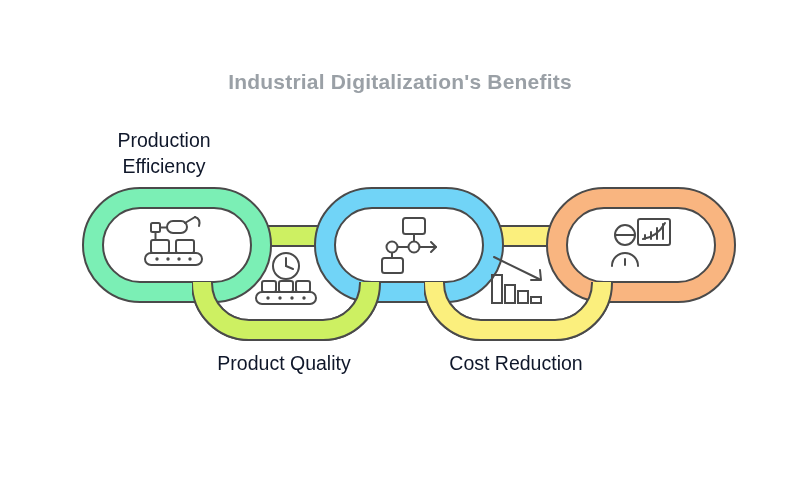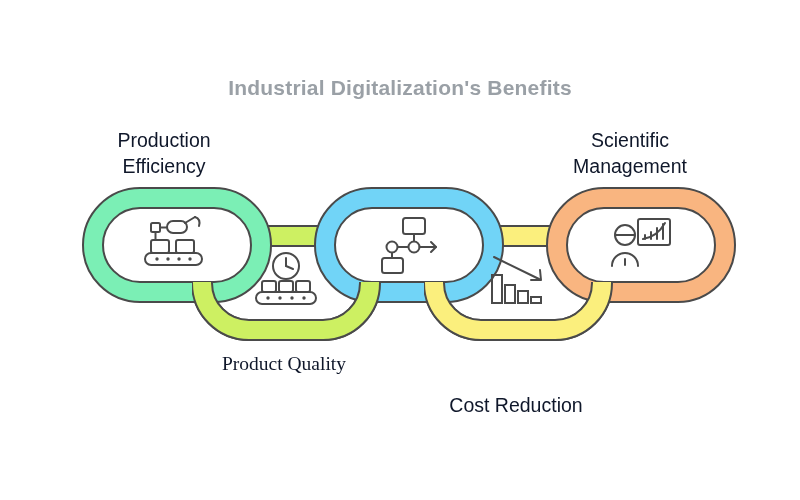--- a/index.html
+++ b/index.html
@@ -16,21 +16,21 @@
   }
   #infographic {
     position: relative;
     width: 800px;
     height: 500px;
     background: #ffffff;
   }
   .title {
     position: absolute;
     left: 0;
-    top: 76px;
+    top: 70px;
     width: 800px;
     text-align: center;
     font-size: 21px;
     font-weight: 700;
     color: #9aa0a6;
     letter-spacing: 0.2px;
     font-family: "Liberation Sans", sans-serif;
   }
   .label {
     position: absolute;
@@ -55,26 +55,24 @@
 <body>
 
 <div id="infographic">
 
   <div class="title">Industrial Digitalization's Benefits</div>
 
   <div class="label label-top" style="left:64px; top:128px; width:200px;">Production
 Efficiency</div>
 
 
-  <div class="label label-top" style="left:530px; top:128px; width:200px;">Scientific
-Management</div>
-
-  <div class="label label-bottom" style="left:184px; top:351px; width:200px;font-family:Liberation Serif, serif;">Product Quality</div>
-
-  <div class="label label-bottom" style="left:416px; top:351px; width:200px;margin-top:42px;">Cost Reduction</div>
+
+  <div class="label label-bottom" style="left:184px; top:351px; width:200px;">Product Quality</div>
+
+  <div class="label label-bottom" style="left:416px; top:351px; width:200px;">Cost Reduction</div>
 
   <svg class="chain" viewBox="0 0 800 500">
     <defs>
 
       <g id="icon-robot-conveyor">
 
         <rect x="-26" y="-22" width="9" height="9" rx="1.5" fill="none" stroke="#4a4a4a" stroke-width="2"></rect>
         <line x1="-17" y1="-17.5" x2="-10" y2="-17.5" stroke="#4a4a4a" stroke-width="2"></line>
         <rect x="-10" y="-24" width="20" height="12" rx="6" fill="none" stroke="#4a4a4a" stroke-width="2"></rect>
         <line x1="8" y1="-22" x2="18" y2="-28" stroke="#4a4a4a" stroke-width="2" stroke-linecap="round"></line>

